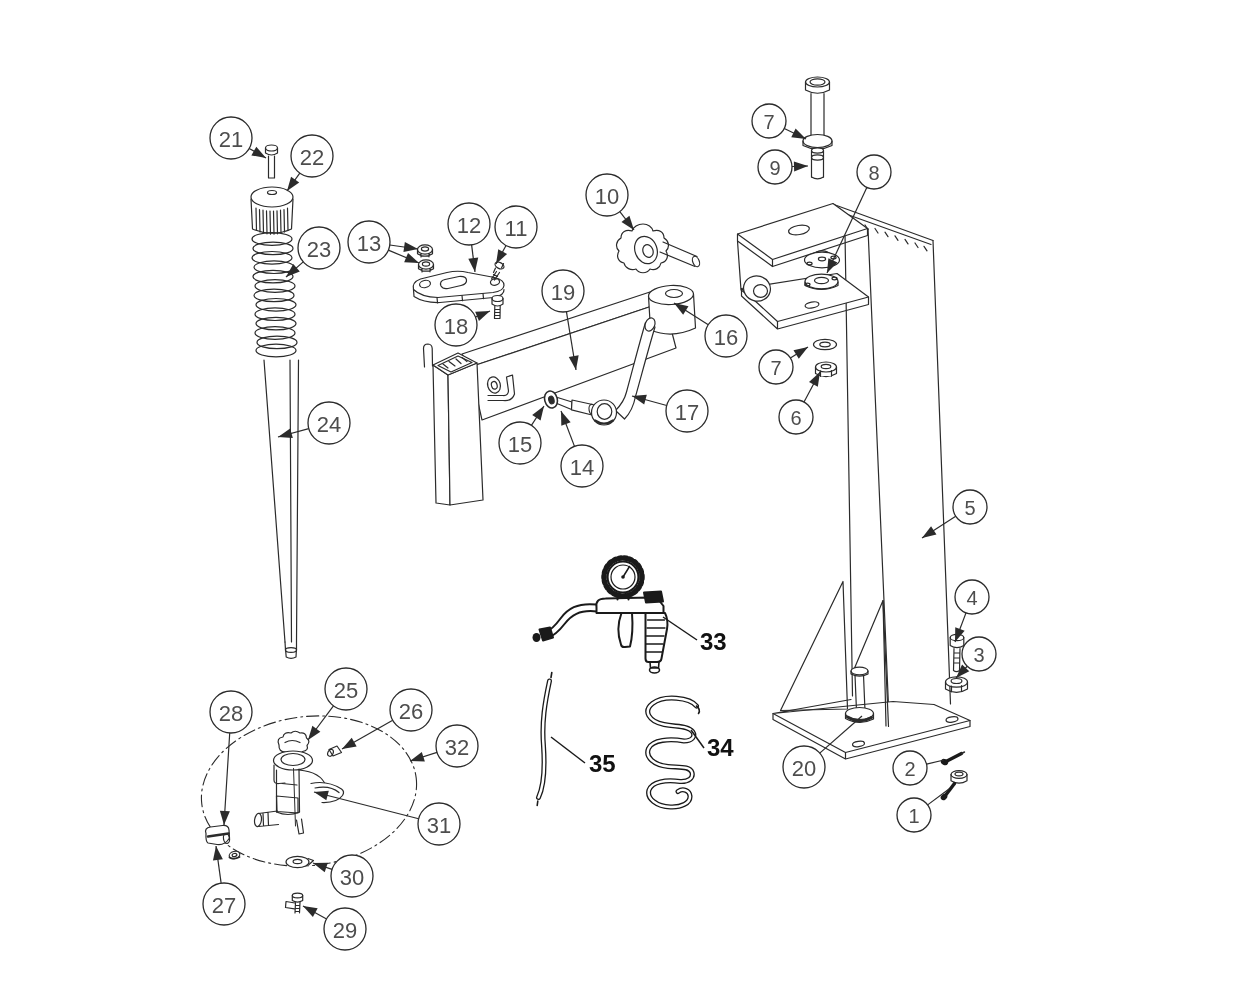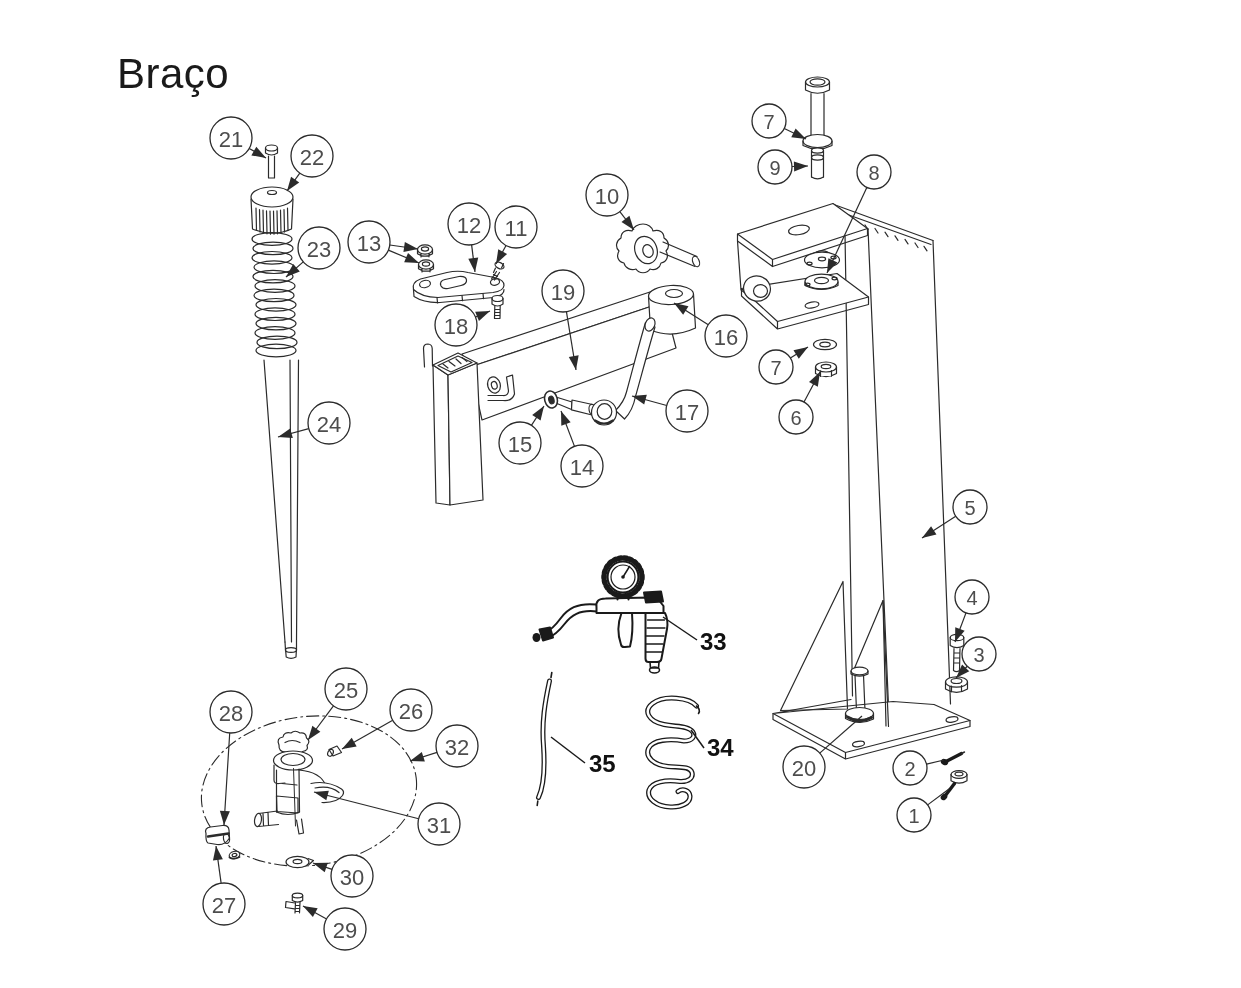--- a/index.html
+++ b/index.html
@@ -7,21 +7,20 @@
          font-family:"Liberation Sans", sans-serif;}
   #title{position:absolute;left:117px;top:50px;font-size:42px;color:#1a1a1a;
          font-weight:400;letter-spacing:0.5px;}
   #diagram-svg{position:absolute;left:0;top:0;}
   text{font-family:"Liberation Sans", sans-serif;}
 </style>
 </head>
 <body>
 
 <div id="stage">
-  <div id="title">Braço</div>
 
   <svg id="diagram-svg" width="1241" height="988" viewBox="0 0 1241 988" xmlns="http://www.w3.org/2000/svg">
 
     <g id="art" stroke="#2b2b2b" stroke-width="1.2" fill="none" stroke-linecap="round" stroke-linejoin="round">
 
       <g>
         <ellipse cx="271.5" cy="148" rx="6" ry="3"></ellipse>
         <path d="M265.5 148 L265.5 153 Q271.5 157 277.5 153 L277.5 148"></path>
         <path d="M268.5 156 L268.5 178 M274.5 156 L274.5 178 M268.5 178 L274.5 178"></path>
       </g>

